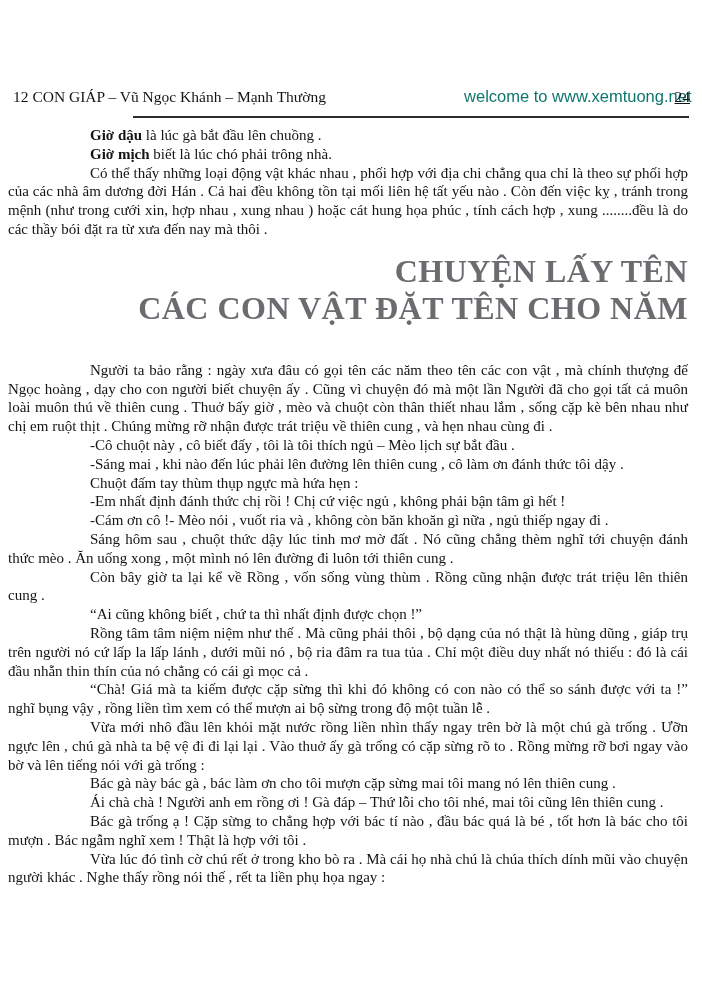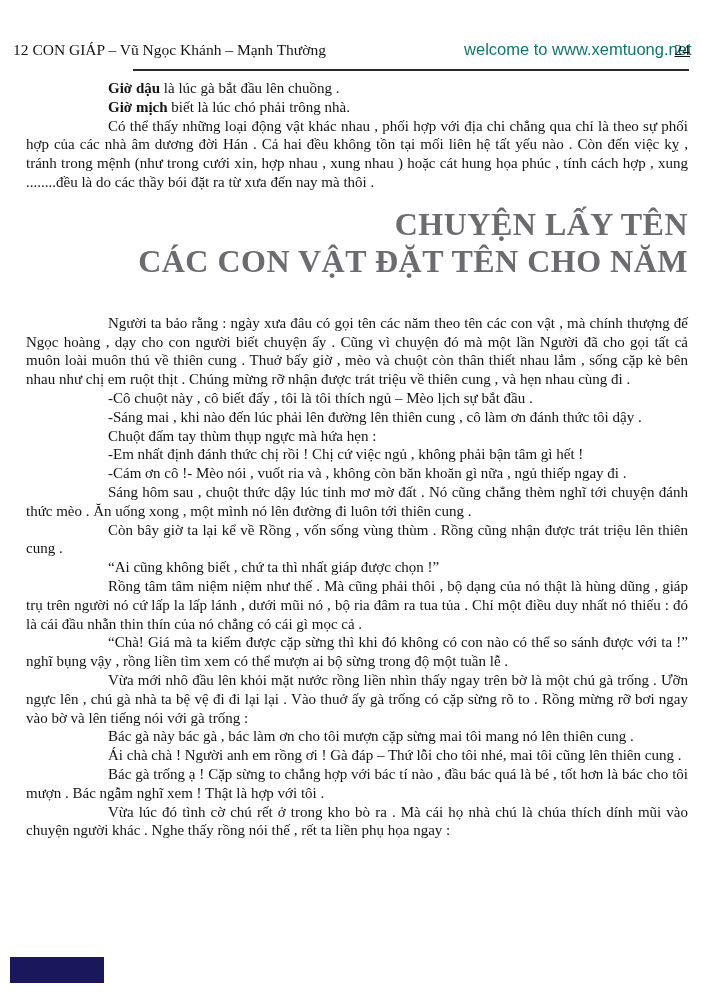--- a/index.html
+++ b/index.html
@@ -4,42 +4,42 @@
 <style>
   html, body { margin: 0; padding: 0; }
   body {
     width: 702px; height: 994px;
     background: #ffffff;
     overflow: hidden;
     font-family: "Liberation Serif", "DejaVu Serif", serif;
     color: #141414;
     -webkit-font-smoothing: antialiased;
   }
-  .page { position: relative; width: 702px; height: 916px; background: #fff; }
+  .page { position: relative; width: 702px; height: 916px; background: #fff; margin-top: 47px; }
 
   
   .header {
     display: flex; justify-content: space-between; align-items: baseline;
     padding: 40px 12px 0 13px;
   }
   .header-left { font-size: 15.5px; white-space: nowrap; }
   .header-right-group { white-space: nowrap; position: relative; }
   .header-right {
     font-family: "Liberation Sans", "DejaVu Sans", sans-serif;
     font-size: 16.5px; color: #0f766e;
   }
   .page-num {
     font-family: "Liberation Serif", "DejaVu Serif", serif;
     font-size: 15.5px; margin-left: -17px; position: relative; z-index: 1; text-decoration: underline;
   }
   .rule { border-top: 2px solid #2b2b2b; margin: 10px 13px 0 133px; height: 0; }
 
   
   .body-text {
-    padding: 8px 14px 0 26px;
+    padding: 8px 14px 0 8px;
     font-size: 15px;
     line-height: 18.8px;
     text-align: justify;
   }
   .body-text p { margin: 0; text-indent: 82px; }
   .intro-line { margin: 0; text-indent: 82px; }
   .intro-line b { font-weight: bold; }
 
   
   .heading {
@@ -90,21 +90,21 @@
     </div>
 
     <p>Người ta bảo rằng : ngày xưa đâu có gọi tên các năm theo tên các con vật , mà chính thượng đế Ngọc hoàng , dạy cho con người biết chuyện ấy . Cũng vì chuyện đó mà một lần Người đã cho gọi tất cả muôn loài muôn thú về thiên cung . Thuở bấy giờ , mèo và chuột còn thân thiết nhau lắm , sống cặp kè bên nhau như chị em ruột thịt . Chúng mừng rỡ nhận được trát triệu về thiên cung , và hẹn nhau cùng đi .</p>
     <p>-Cô chuột này , cô biết đấy , tôi là tôi thích ngủ – Mèo lịch sự bắt đầu .</p>
     <p>-Sáng mai , khi nào đến lúc phải lên đường lên thiên cung , cô làm ơn đánh thức tôi dậy .</p>
     <p>Chuột đấm tay thùm thụp ngực mà hứa hẹn :</p>
     <p>-Em nhất định đánh thức chị rồi ! Chị cứ việc ngủ , không phải bận tâm gì hết !</p>
     <p>-Cám ơn cô !- Mèo nói , vuốt ria và , không còn băn khoăn gì nữa , ngủ thiếp ngay đi .</p>
     <p>Sáng hôm sau , chuột thức dậy lúc tinh mơ mờ đất . Nó cũng chẳng thèm nghĩ tới chuyện đánh thức mèo . Ăn uống xong , một mình nó lên đường đi luôn tới thiên cung .</p>
     <p>Còn bây giờ ta lại kể về Rồng , vốn sống vùng thùm . Rồng cũng nhận được trát triệu lên thiên cung .</p>
-    <p>“Ai cũng không biết , chứ ta thì nhất giáp được chọn !”</p>
+    <p>“Ai cũng không biết , chứ ta thì nhất định được chọn !”</p>
     <p>Rồng tâm tâm niệm niệm như thế . Mà cũng phải thôi , bộ dạng của nó thật là hùng dũng , giáp trụ trên người nó cứ lấp la lấp lánh , dưới mũi nó , bộ ria đâm ra tua tủa . Chỉ một điều duy nhất nó thiếu : đó là cái đầu nhẵn thin thín của nó chẳng có cái gì mọc cả .</p>
     <p>“Chà! Giá mà ta kiếm được cặp sừng thì khi đó không có con nào có thể so sánh được với ta !” nghĩ bụng vậy , rồng liền tìm xem có thể mượn ai bộ sừng trong độ một tuần lễ .</p>
     <p>Vừa mới nhô đầu lên khỏi mặt nước rồng liền nhìn thấy ngay trên bờ là một chú gà trống . Ưỡn ngực lên , chú gà nhà ta bệ vệ đi đi lại lại . Vào thuở ấy gà trống có cặp sừng rõ to . Rồng mừng rỡ bơi ngay vào bờ và lên tiếng nói với gà trống :</p>
     <p>Bác gà này bác gà , bác làm ơn cho tôi mượn cặp sừng mai tôi mang nó lên thiên cung .</p>
     <p>Ái chà chà ! Người anh em rồng ơi ! Gà đáp – Thứ lỗi cho tôi nhé, mai tôi cũng lên thiên cung .</p>
     <p>Bác gà trống ạ ! Cặp sừng to chẳng hợp với bác tí nào , đầu bác quá là bé , tốt hơn là bác cho tôi mượn . Bác ngẫm nghĩ xem ! Thật là hợp với tôi .</p>
     <p>Vừa lúc đó tình cờ chú rết ở trong kho bò ra . Mà cái họ nhà chú là chúa thích dính mũi vào chuyện người khác . Nghe thấy rồng nói thế , rết ta liền phụ họa ngay :</p>
 
   </div>
 

